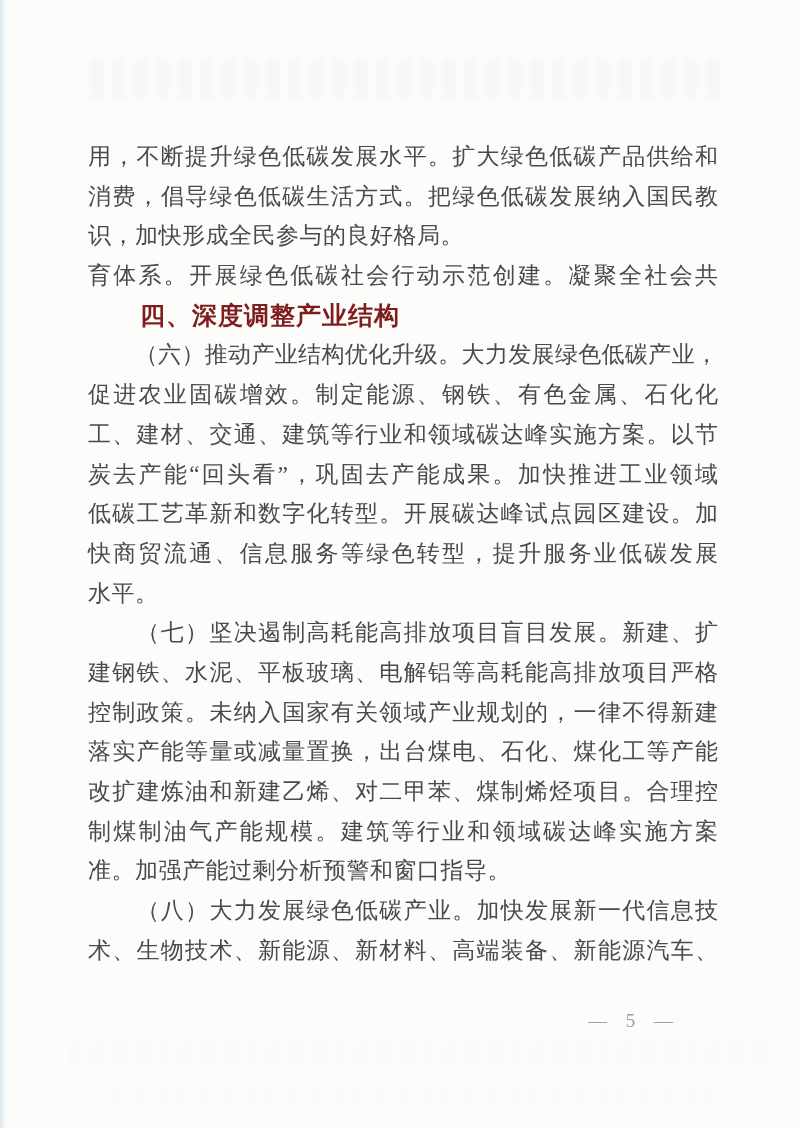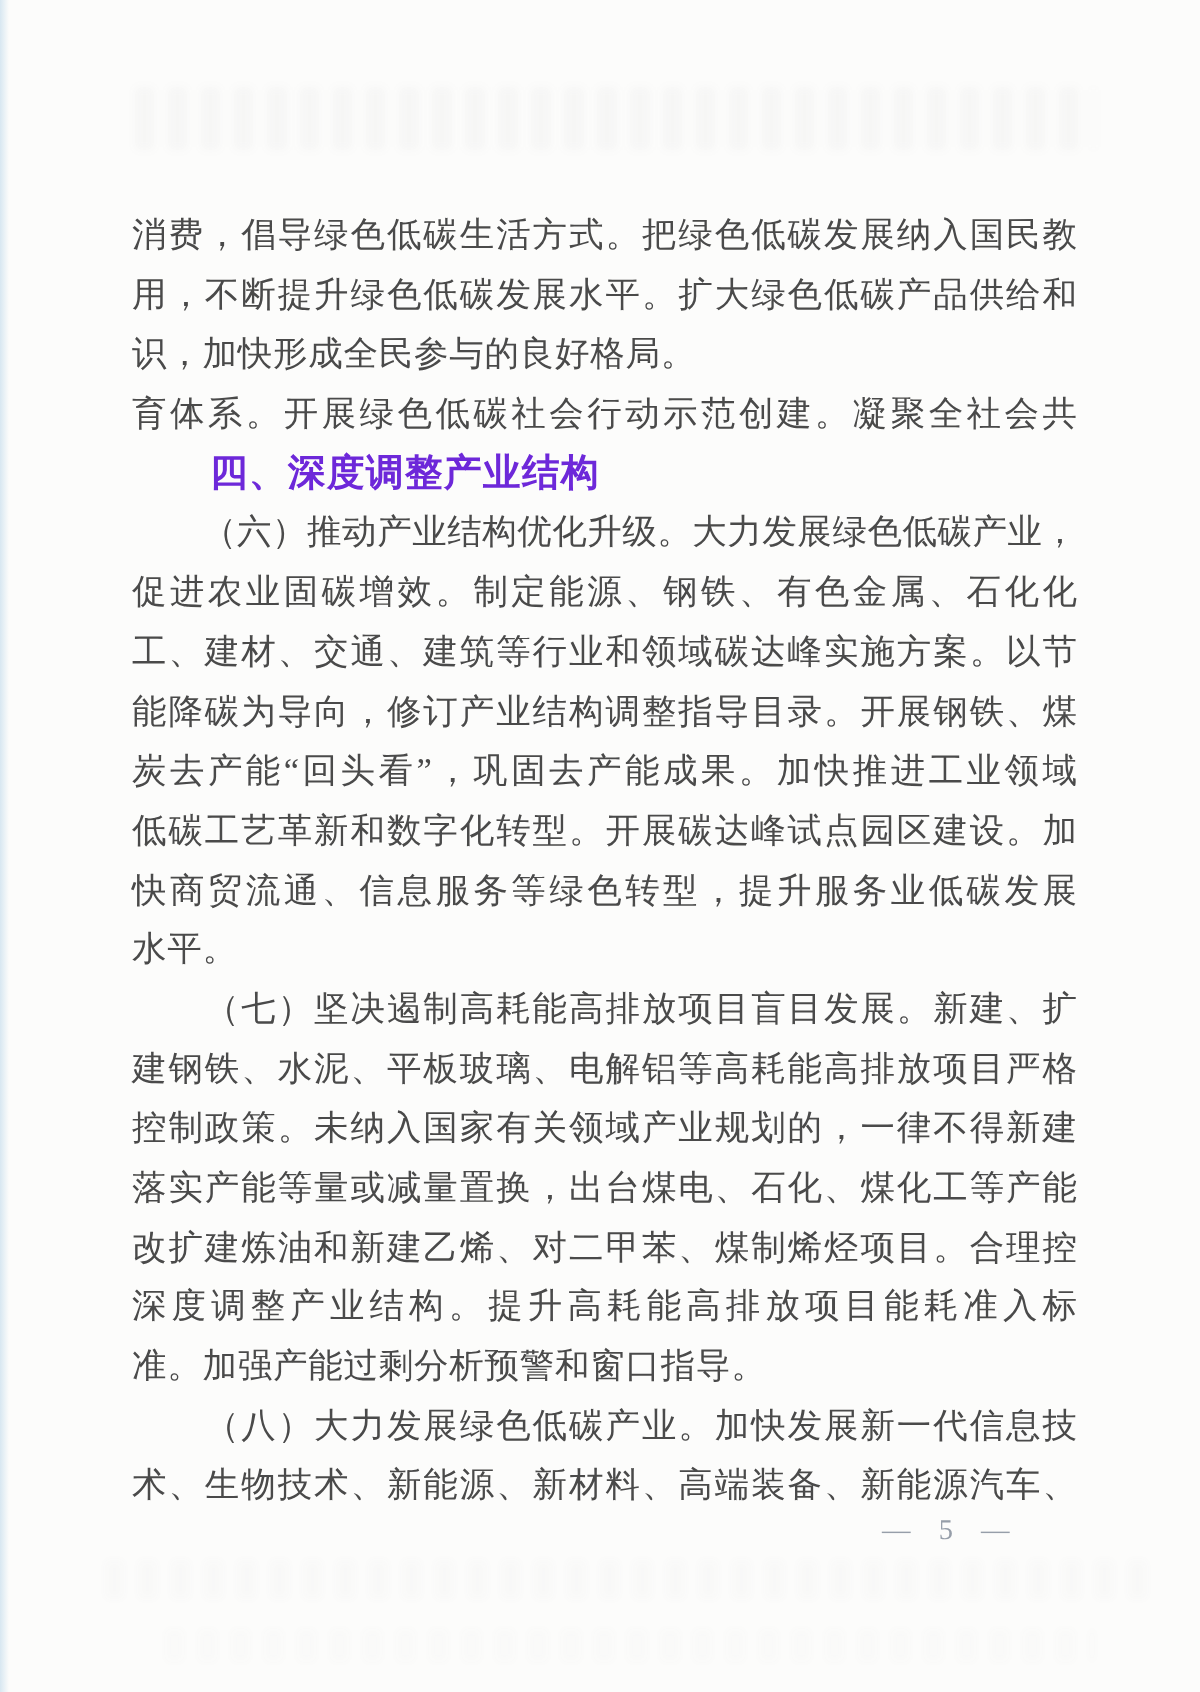--- a/index.html
+++ b/index.html
@@ -59,21 +59,21 @@
   .line.just {
     white-space: normal;
     text-align: justify;
     text-align-last: justify;
     letter-spacing: 0;
   }
   .line.heading {
     font-family: "Liberation Sans", sans-serif;
     font-weight: 700;
     font-size: 25px;
-    color: #6d28d9;
+    color: #7f1d1d;
     letter-spacing: 1px;
   }
   .page-number {
     position: absolute;
     top: 1008px;
     right: 120px;
     font-size: 19px;
     line-height: 26px;
     color: #969ea9;
     letter-spacing: 7px;
@@ -84,45 +84,44 @@
 <body>
 
 <div class="page">
   <div class="scan-edge"></div>
   <div class="bleed top"></div>
   <div class="bleed mid"></div>
   <div class="bleed low"></div>
 
   <div class="text-block">
       <div class="paragraph">
+        <div class="line just">用，不断提升绿色低碳发展水平。扩大绿色低碳产品供给和</div>
         <div class="line just">消费，倡导绿色低碳生活方式。把绿色低碳发展纳入国民教</div>
-        <div class="line just">用，不断提升绿色低碳发展水平。扩大绿色低碳产品供给和</div>
         <div class="line">识，加快形成全民参与的良好格局。</div>
         <div class="line just">育体系。开展绿色低碳社会行动示范创建。凝聚全社会共</div>
       </div>
       <div class="paragraph">
         <div class="line heading">　　四、深度调整产业结构</div>
       </div>
       <div class="paragraph">
         <div class="line just">　　（六）推动产业结构优化升级。大力发展绿色低碳产业，</div>
         <div class="line just">促进农业固碳增效。制定能源、钢铁、有色金属、石化化</div>
         <div class="line just">工、建材、交通、建筑等行业和领域碳达峰实施方案。以节</div>
-        <div class="line just">能降碳为导向，修订产业结构调整指导目录。开展钢铁、煤</div>
         <div class="line just">炭去产能“回头看”，巩固去产能成果。加快推进工业领域</div>
         <div class="line just">低碳工艺革新和数字化转型。开展碳达峰试点园区建设。加</div>
         <div class="line just">快商贸流通、信息服务等绿色转型，提升服务业低碳发展</div>
         <div class="line">水平。</div>
       </div>
       <div class="paragraph">
         <div class="line just">　　（七）坚决遏制高耗能高排放项目盲目发展。新建、扩</div>
         <div class="line just">建钢铁、水泥、平板玻璃、电解铝等高耗能高排放项目严格</div>
         <div class="line just">控制政策。未纳入国家有关领域产业规划的，一律不得新建</div>
         <div class="line just">落实产能等量或减量置换，出台煤电、石化、煤化工等产能</div>
         <div class="line just">改扩建炼油和新建乙烯、对二甲苯、煤制烯烃项目。合理控</div>
-        <div class="line just">深度调整产业结构。提升高耗能高排放项目能耗准入标</div>
+        <div class="line just">制煤制油气产能规模。建筑等行业和领域碳达峰实施方案</div>
         <div class="line">准。加强产能过剩分析预警和窗口指导。</div>
       </div>
       <div class="paragraph">
         <div class="line just">　　（八）大力发展绿色低碳产业。加快发展新一代信息技</div>
         <div class="line just">术、生物技术、新能源、新材料、高端装备、新能源汽车、</div>
       </div>
     </div>
 
   <div class="page-number">— 5 —</div>
 </div>

